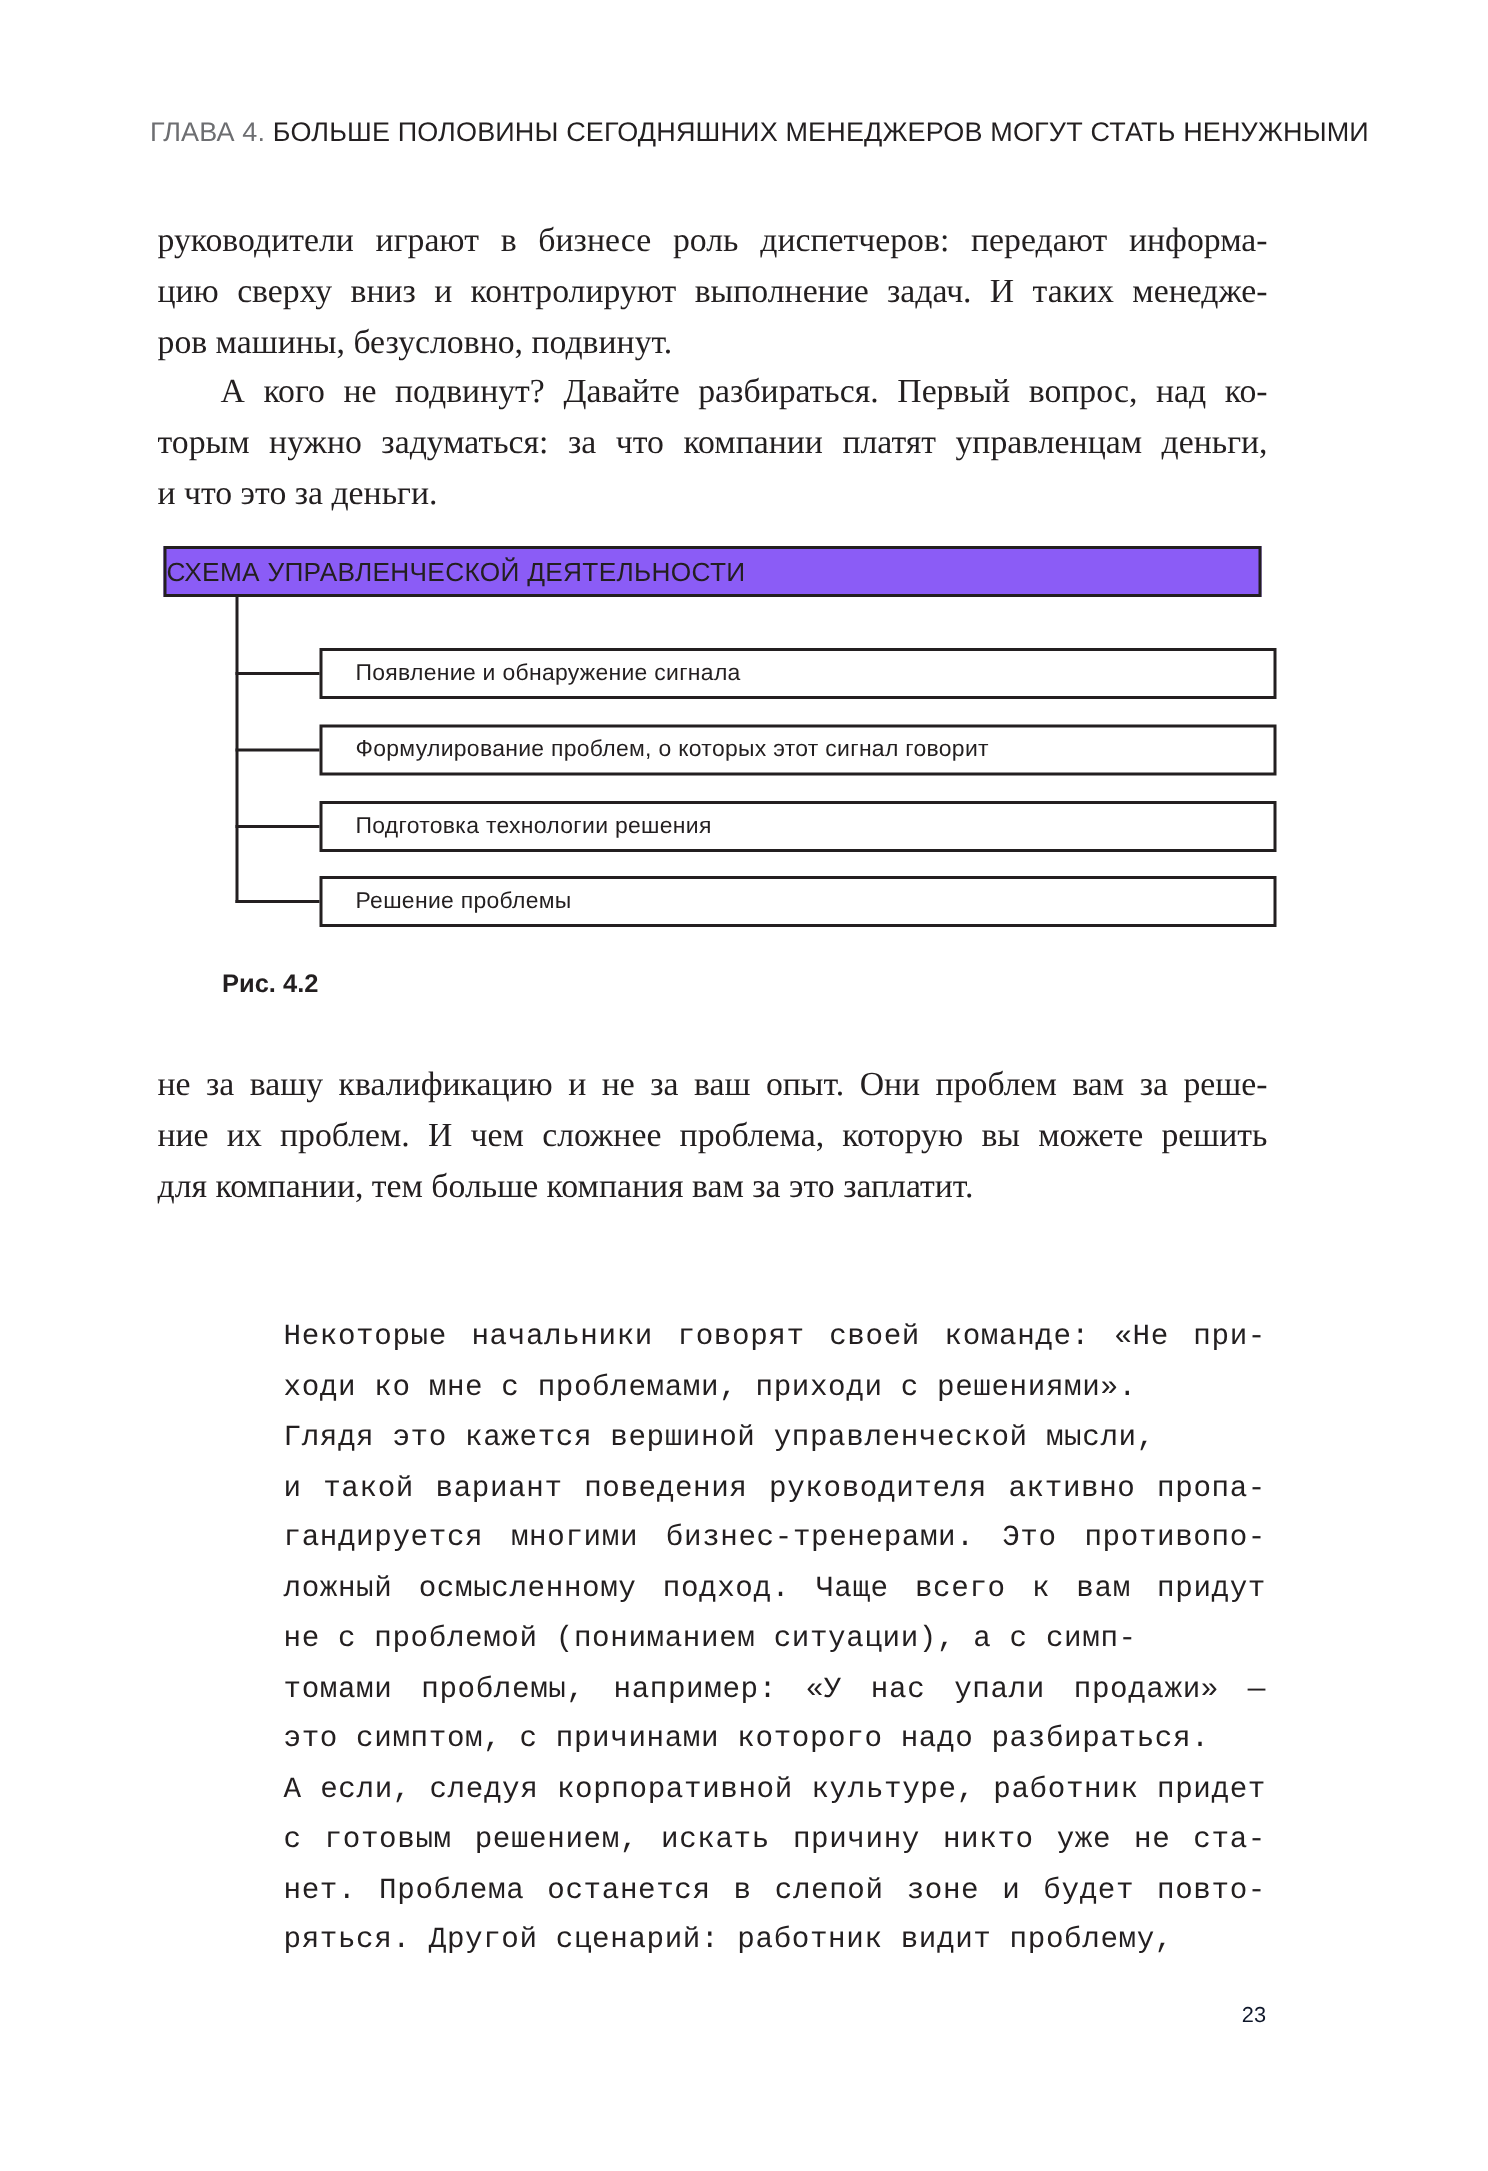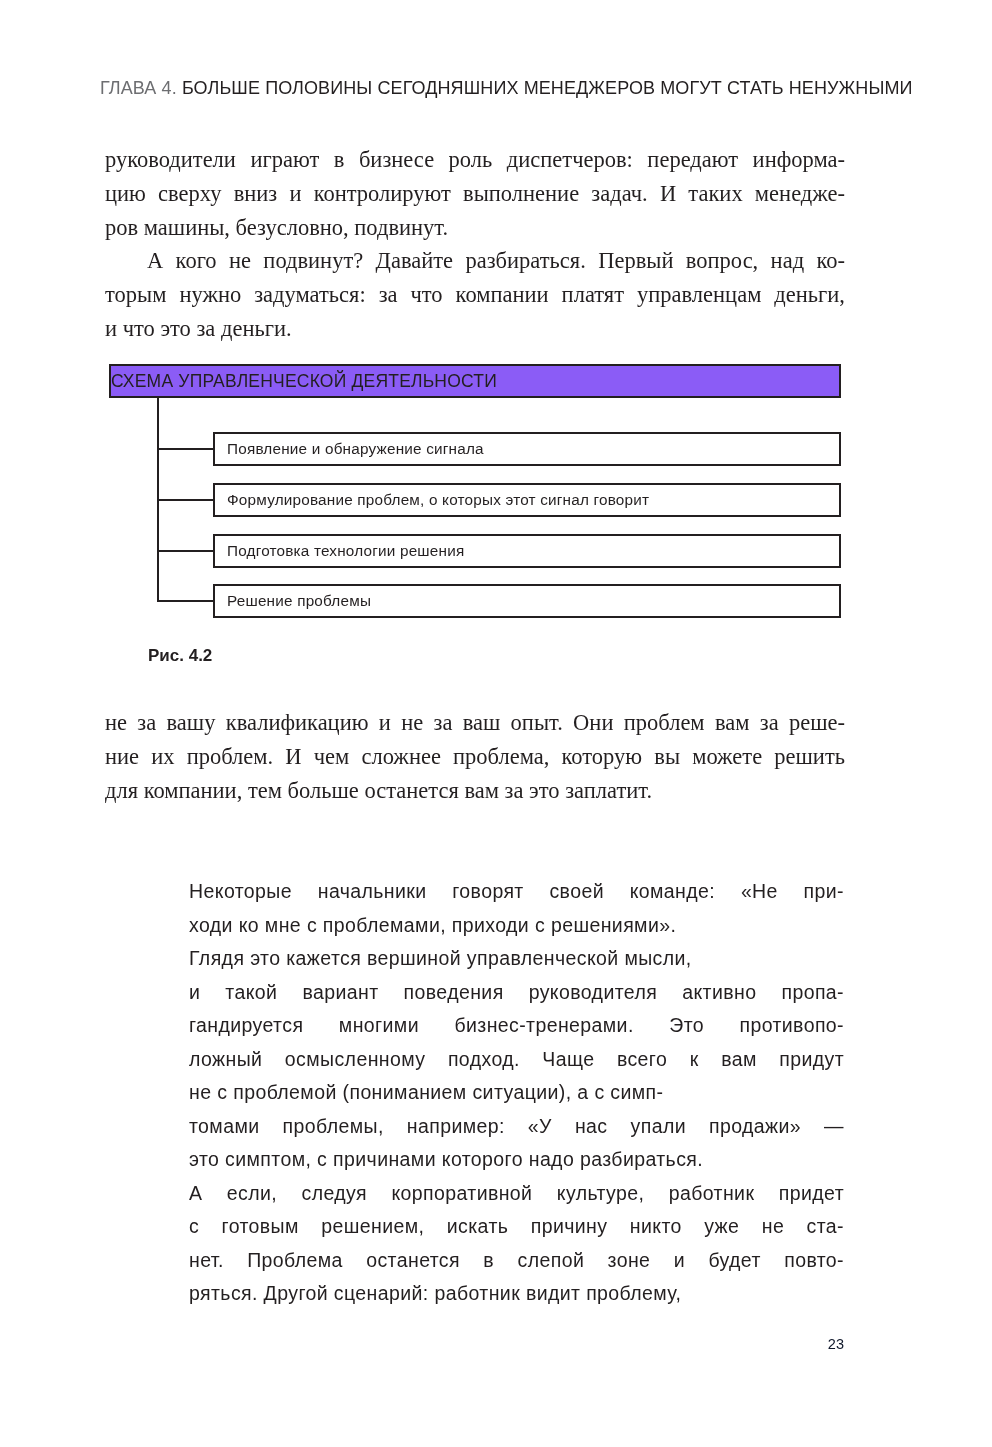--- a/index.html
+++ b/index.html
@@ -23,29 +23,29 @@
       background: #8b5cf6; border: 2px solid #231f20;
       font-family: Liberation Sans, sans-serif; font-size: 17.5px; line-height: 30px; color: #231f20;
       letter-spacing: 0.2px;
     }
     .diag-vline { position: absolute; left: 157px; top: 396px; width: 2px; height: 206px; background: #231f20; }
     .diag-hline { position: absolute; left: 157px; width: 57px; height: 2px; background: #231f20; }
     .diag-box {
       position: absolute; left: 213px; width: 624px; height: 30px;
       border: 2px solid #231f20; background: #ffffff;
       font-family: "Liberation Sans", sans-serif; font-size: 15.3px; line-height: 30px; color: #231f20;
-      padding-left: 12px; box-sizing: content-box; width: 612px; letter-spacing: 0.2px;
+      padding-left: 22px; box-sizing: content-box; width: 612px; letter-spacing: 0.2px;
     }
     .fig-caption {
       position: absolute; left: 148px; top: 646px;
       font-family: "Liberation Sans", sans-serif; font-weight: bold; font-size: 17px; color: #231f20;
     }
     .sans-block {
       position: absolute; left: 189px; width: 655px;
-      font-family: Liberation Sans, sans-serif; font-size: 19.5px; line-height: 33.5px; color: #231f20;
+      font-family: Liberation Mono, monospace; font-size: 19.5px; line-height: 33.5px; color: #231f20;
       letter-spacing: 0.4px;
     }
     .sans-block .line { display: block; white-space: nowrap; text-align: justify; text-align-last: justify; }
     .sans-block .line.last { text-align-last: left; }
     .page-number {
       position: absolute; left: 800px; top: 1336px; width: 44px; text-align: right;
       font-family: "Liberation Sans", sans-serif; font-size: 14.5px; color: #0f172a;
     }
   </style>
 </head>
@@ -76,21 +76,21 @@
   <div class="diag-box" style="top:483px;">Формулирование проблем, о которых этот сигнал говорит</div>
   <div class="diag-box" style="top:534px;">Подготовка технологии решения</div>
   <div class="diag-box" style="top:584px;">Решение проблемы</div>
 </div>
 
 <div class="fig-caption">Рис. 4.2</div>
 
 <div class="serif-block" style="top:706px;">
   <span class="line">не за вашу квалификацию и не за ваш опыт. Они проблем вам за реше-</span>
   <span class="line">ние их проблем. И чем сложнее проблема, которую вы можете решить</span>
-  <span class="line last">для компании, тем больше останется вам за это заплатит.</span>
+  <span class="line last">для компании, тем больше компания вам за это заплатит.</span>
 </div>
 
 <div class="sans-block" style="top:875px;">
   <span class="line">Некоторые начальники говорят своей команде: «Не при-</span>
   <span class="line last">ходи ко мне с проблемами, приходи с решениями».</span>
   <span class="line last">Глядя это кажется вершиной управленческой мысли,</span>
   <span class="line">и такой вариант поведения руководителя активно пропа-</span>
   <span class="line">гандируется многими бизнес-тренерами. Это противопо-</span>
   <span class="line">ложный осмысленному подход. Чаще всего к вам придут</span>
   <span class="line last">не с проблемой (пониманием ситуации), а с симп-</span>

